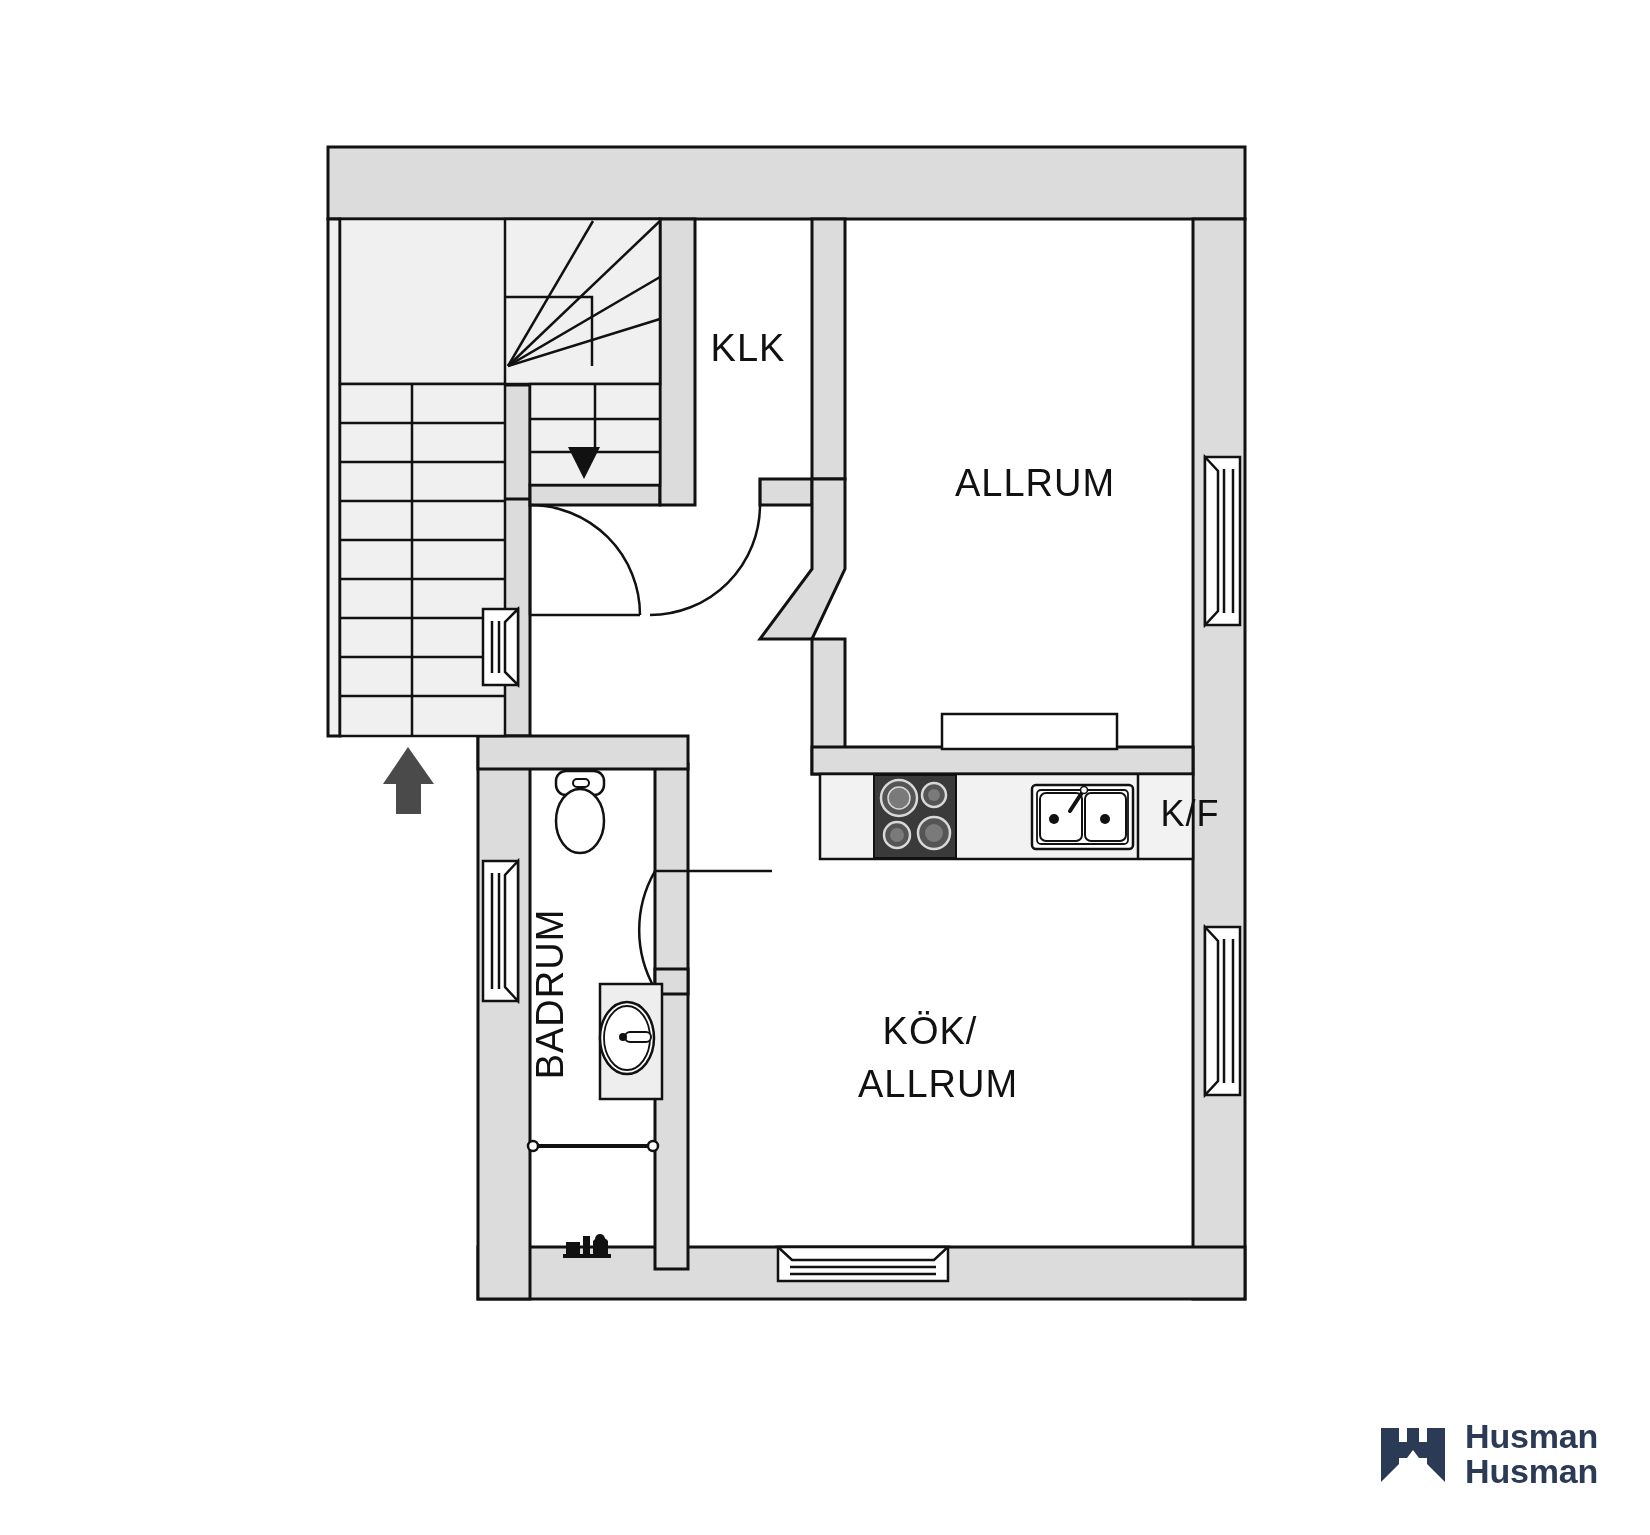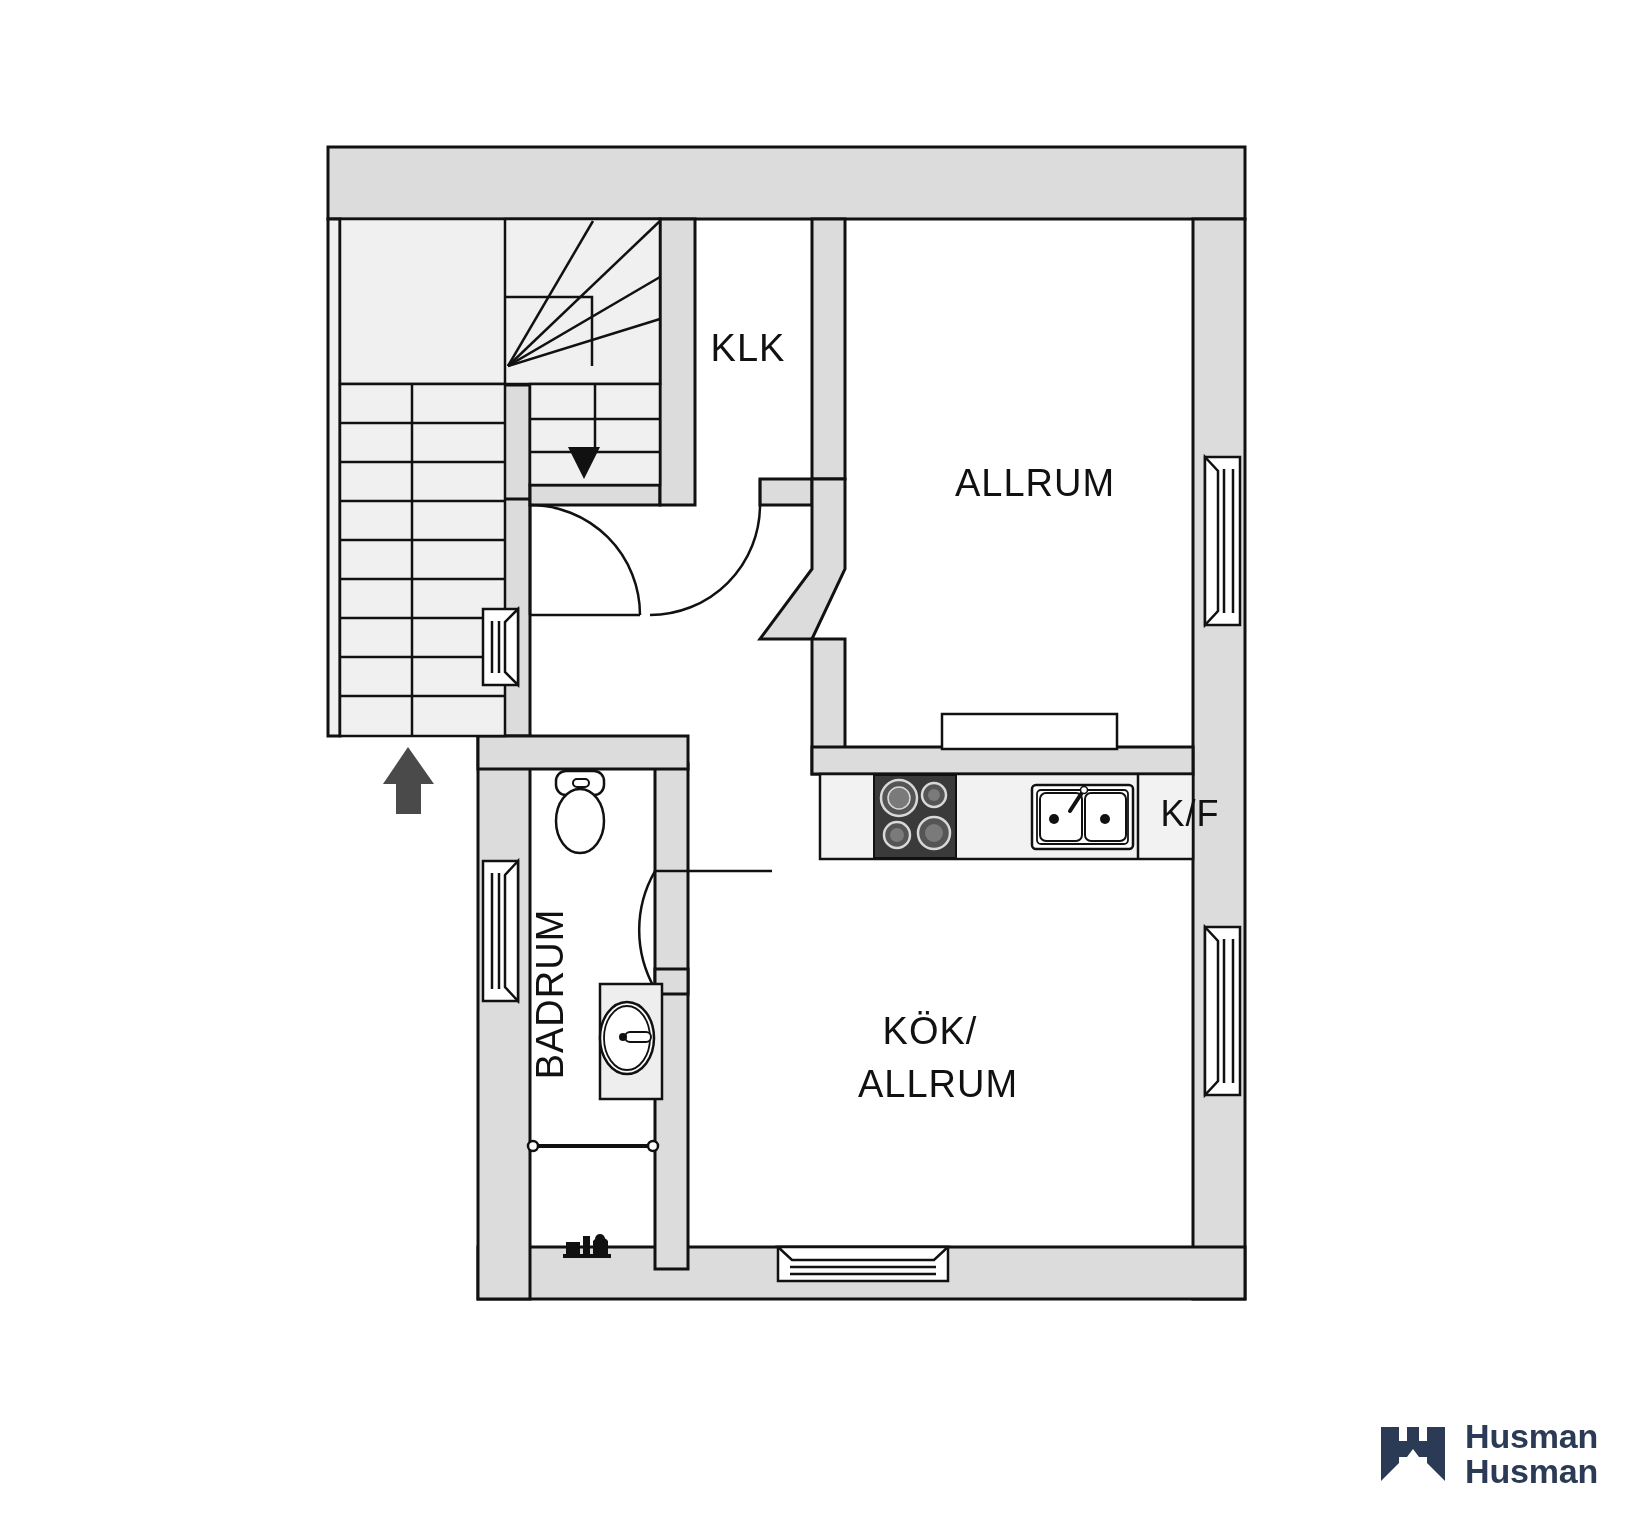--- a/index.html
+++ b/index.html
@@ -36,21 +36,21 @@
     font-family: "Liberation Sans", sans-serif;
     font-size: 36px;
     fill: #111111;
     letter-spacing: 1px;
   }
   #logo-block {
     position: absolute;
     right: 52px;
     bottom: 45px;
     display: flex;
-    align-items: flex-start;
+    align-items: flex-end;
     gap: 16px;
   }
   #logo-text {
     font-family: "Liberation Sans", sans-serif;
     font-weight: bold;
     font-size: 34px;
     line-height: 1.05;
     color: #2b3a55;
     letter-spacing: -0.2px;
   }

